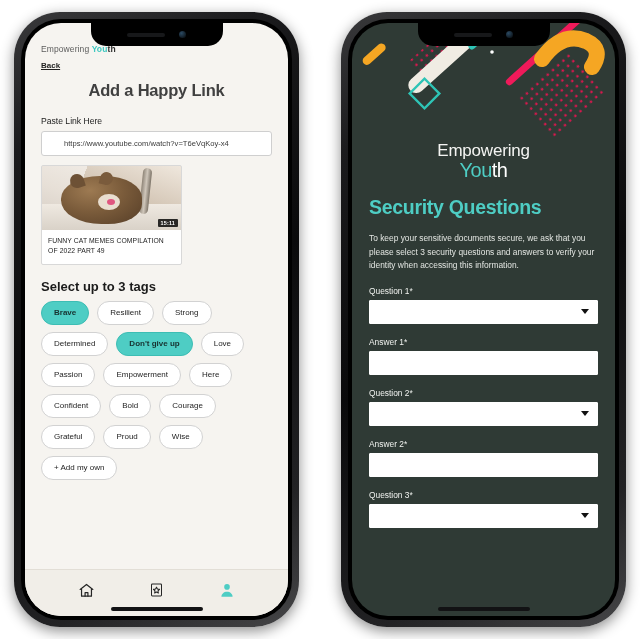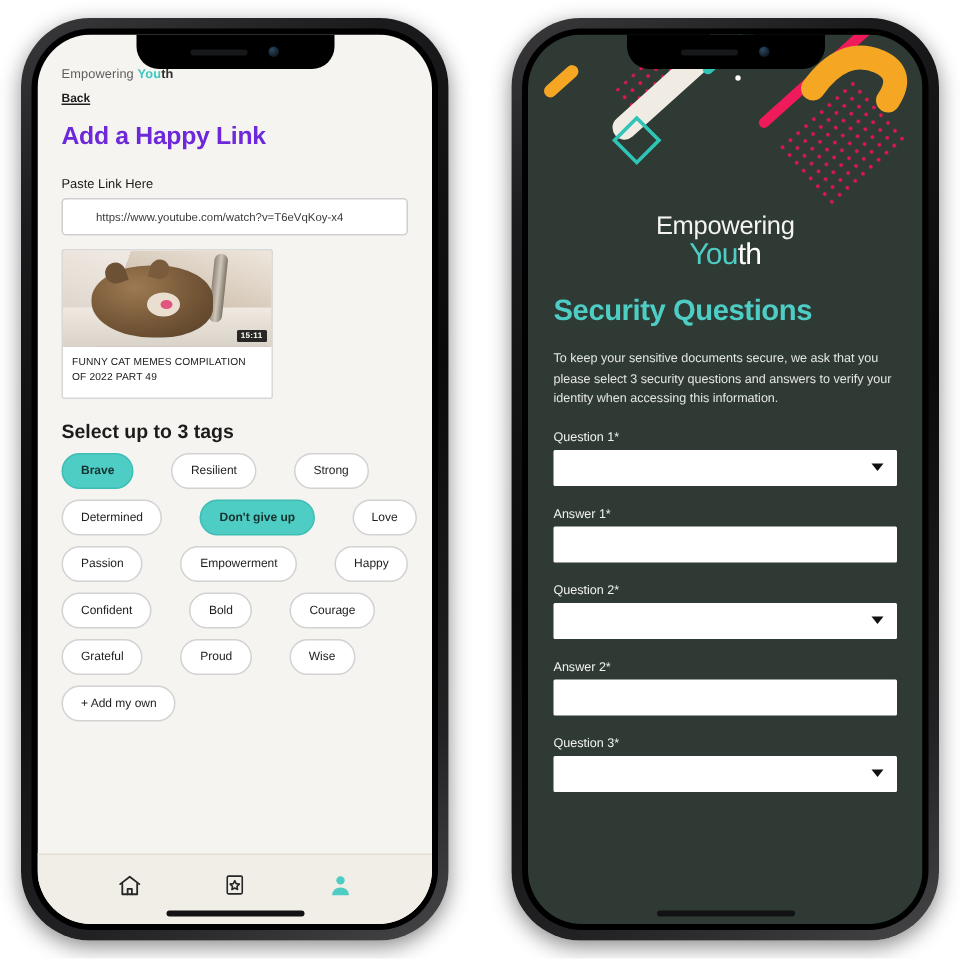--- a/index.html
+++ b/index.html
@@ -46,22 +46,22 @@
   
   .lscreen{width:100%;height:100%;background:#f6f4f0;
            display:flex;flex-direction:column;}
   .lbody{flex:1;padding:21px 16px 0 16px;overflow:hidden;}
   .brand-line{font-size:8.5px;color:#5d5d5d;letter-spacing:.1px;}
   .brand-line .accent{color:#3fc8c0;font-weight:700;}
   .brand-line .dark{color:#2e2e2e;font-weight:700;}
   .back-link{display:inline-block;margin-top:7px;font-size:8px;color:#1f1f1f;
              text-decoration:underline;font-weight:600;}
   .page-title{
-    margin:9px 0 0 0;text-align:left;font-size:16.5px;font-weight:800;
-    color:#6d28d9;letter-spacing:-.2px;
+    margin:9px 0 0 0;text-align:center;font-size:16.5px;font-weight:800;
+    color:#404040;letter-spacing:-.2px;
   }
   .field-label{margin-top:16px;font-size:8.6px;font-weight:400;color:#1b1b1b;}
   .url-input{
     margin-top:5px;width:100%;box-sizing:border-box;height:25px;
     border:1px solid #cfcfcf;border-radius:3px;background:#fff;
     display:flex;align-items:center;padding:0 22px;
     font-size:7.6px;color:#3a3a3a;
   }
   .preview-card{
     margin-top:9px;width:139px;border:1px solid #d8d8d8;border-radius:2px;
@@ -91,21 +91,21 @@
     border-radius:50%;background:#e0567f;}
   .dur-badge{
     position:absolute;right:3px;bottom:3px;background:rgba(0,0,0,.82);
     color:#fff;font-size:5.4px;font-weight:700;padding:1px 3px;border-radius:1px;
     letter-spacing:.2px;
   }
   .preview-cap{padding:6px 6px 8px 6px;font-size:6.8px;line-height:1.45;
                color:#222;letter-spacing:.1px;}
   .tags-label{margin-top:14px;font-size:13px;font-weight:700;color:#1b1b1b;}
   .tag-rows{margin-top:7px;}
-  .tag-row{display:flex;gap:25px;margin-bottom:7px;}
+  .tag-row{display:flex;gap:8px;margin-bottom:7px;}
   .tag{
     border:1px solid #d2d2d2;background:#fff;border-radius:14px;
     height:22px;display:flex;align-items:center;justify-content:center;
     padding:0 12px;font-size:8px;color:#1d1d1d;white-space:nowrap;
   }
   .tag.sel{background:#4ecdc4;border-color:#3dbdb4;color:#17312f;font-weight:600;}
   .tabbar{
     height:40px;flex:0 0 40px;background:#f1eee8;border-top:1px solid #e2ded6;
     display:flex;align-items:center;justify-content:space-around;padding:0 26px 6px 26px;
   }
@@ -185,21 +185,21 @@
                 <div class="tag">Strong</div>
               </div>
               <div class="tag-row">
                 <div class="tag">Determined</div>
                 <div class="tag sel">Don't give up</div>
                 <div class="tag">Love</div>
               </div>
               <div class="tag-row">
                 <div class="tag">Passion</div>
                 <div class="tag">Empowerment</div>
-                <div class="tag">Happy</div>
+                <div class="tag">Here</div>
               </div>
               <div class="tag-row">
                 <div class="tag">Confident</div>
                 <div class="tag">Bold</div>
                 <div class="tag">Courage</div>
               </div>
               <div class="tag-row">
                 <div class="tag">Grateful</div>
                 <div class="tag">Proud</div>
                 <div class="tag">Wise</div>

